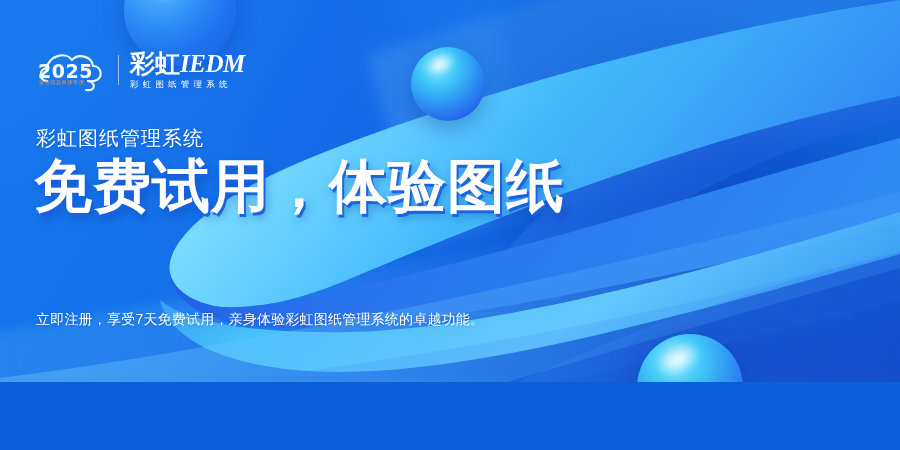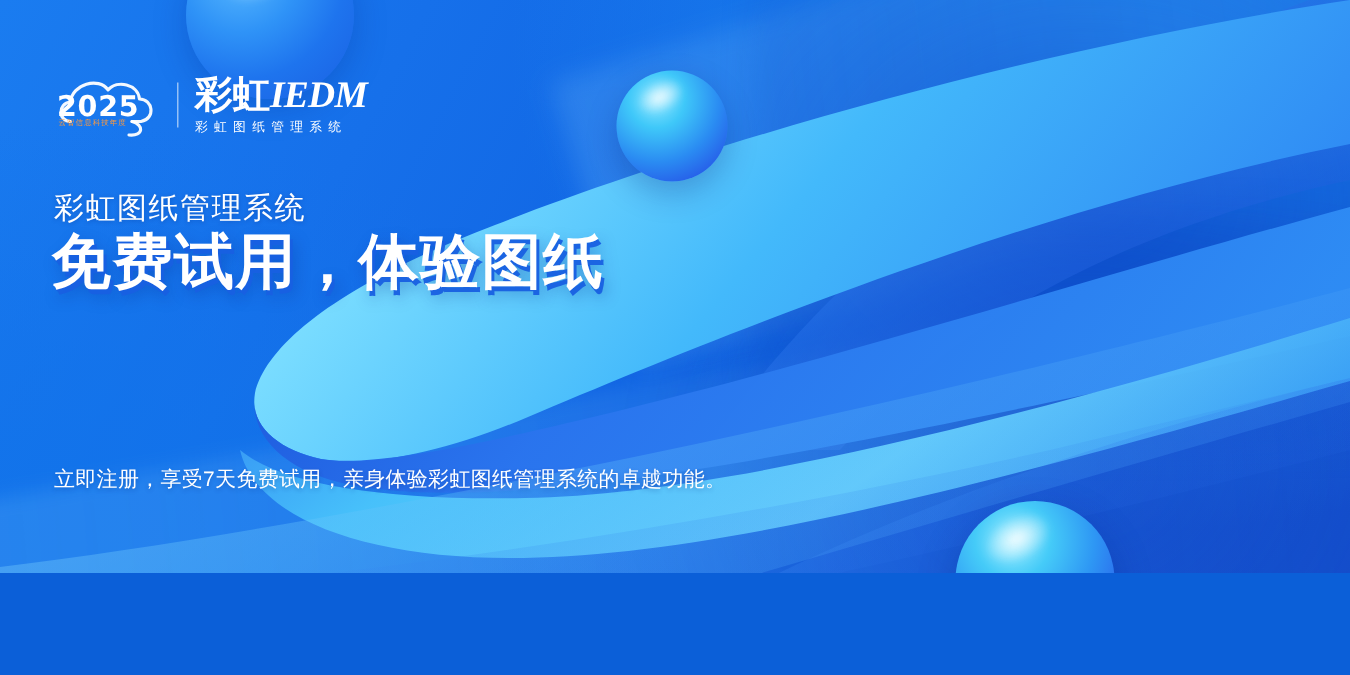--- a/index.html
+++ b/index.html
@@ -192,21 +192,21 @@
     white-space: nowrap;
     text-shadow: 0 1px 3px rgba(4,40,130,0.35);
   }
 
   .headline {
     position: absolute;
     left: 34px; top: 152px;
     width: 680px;
   }
   .headline-line {
-    font-size: 40px;
+    font-size: 58px;
     font-weight: 700;
     color: #ffffff;
     line-height: 1.16;
     letter-spacing: 1px;
     white-space: nowrap;
     text-shadow:
       2px 3px 0 rgba(24,96,226,0.95),
       3px 5px 10px rgba(6,40,140,0.35);
   }
 

